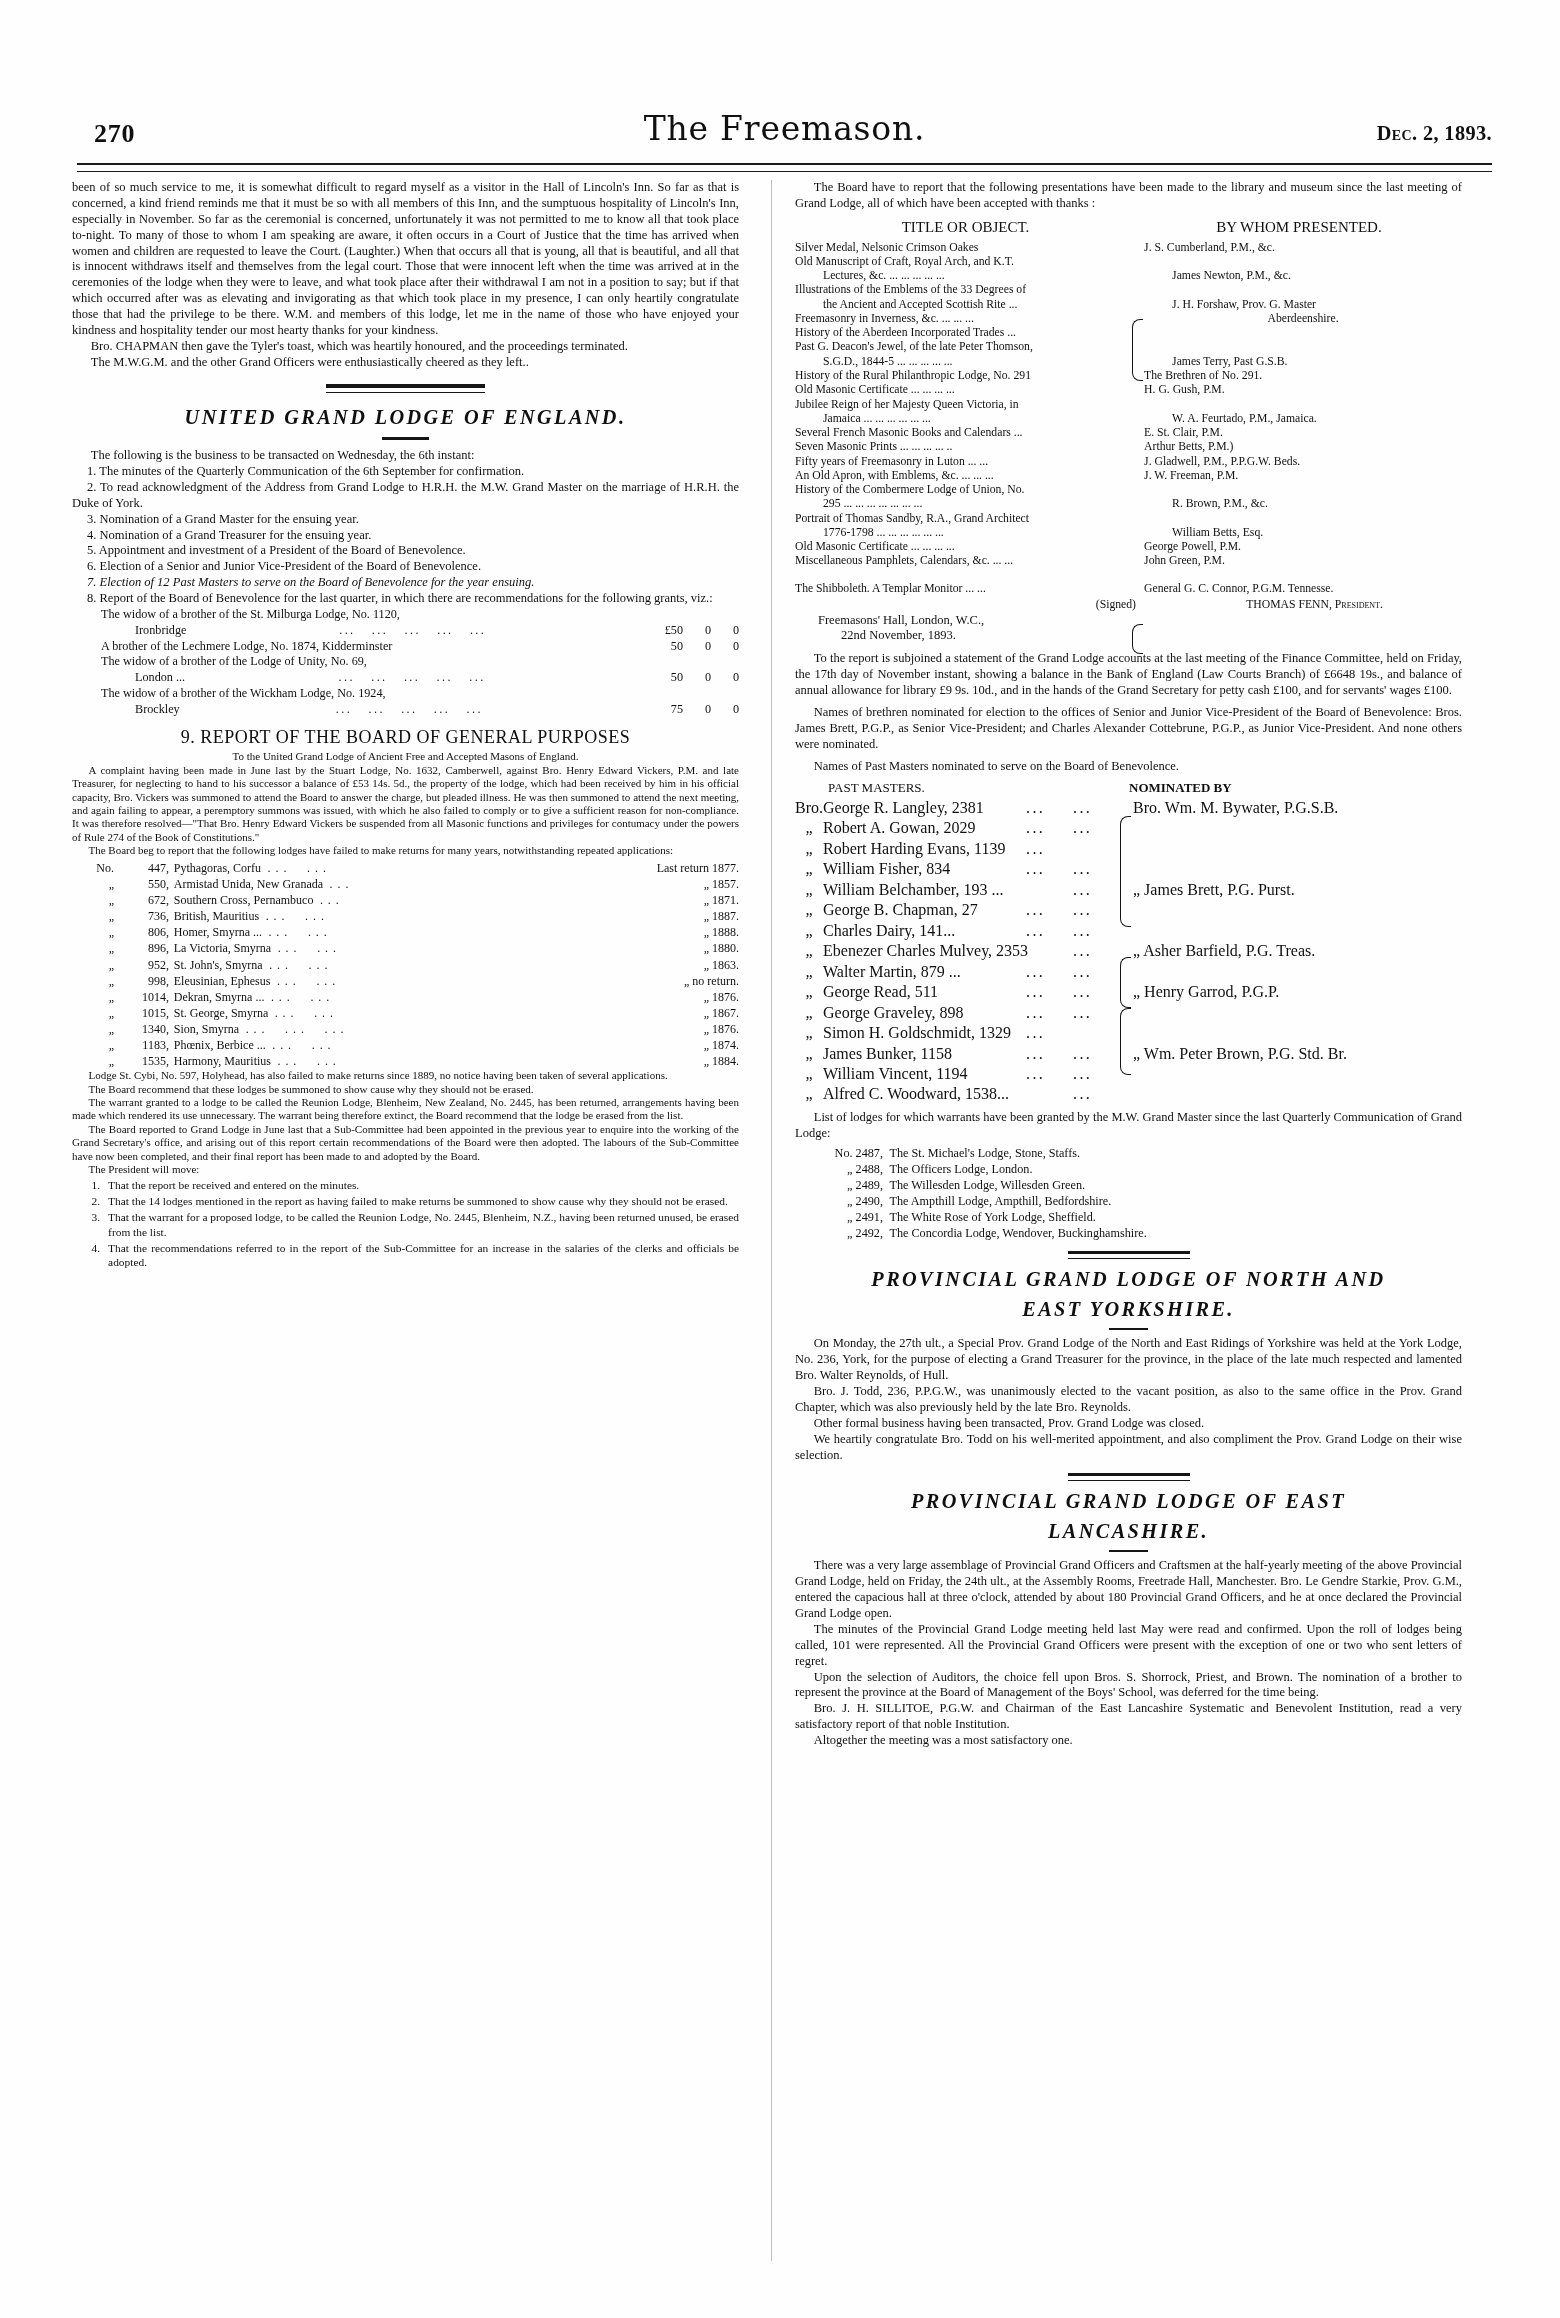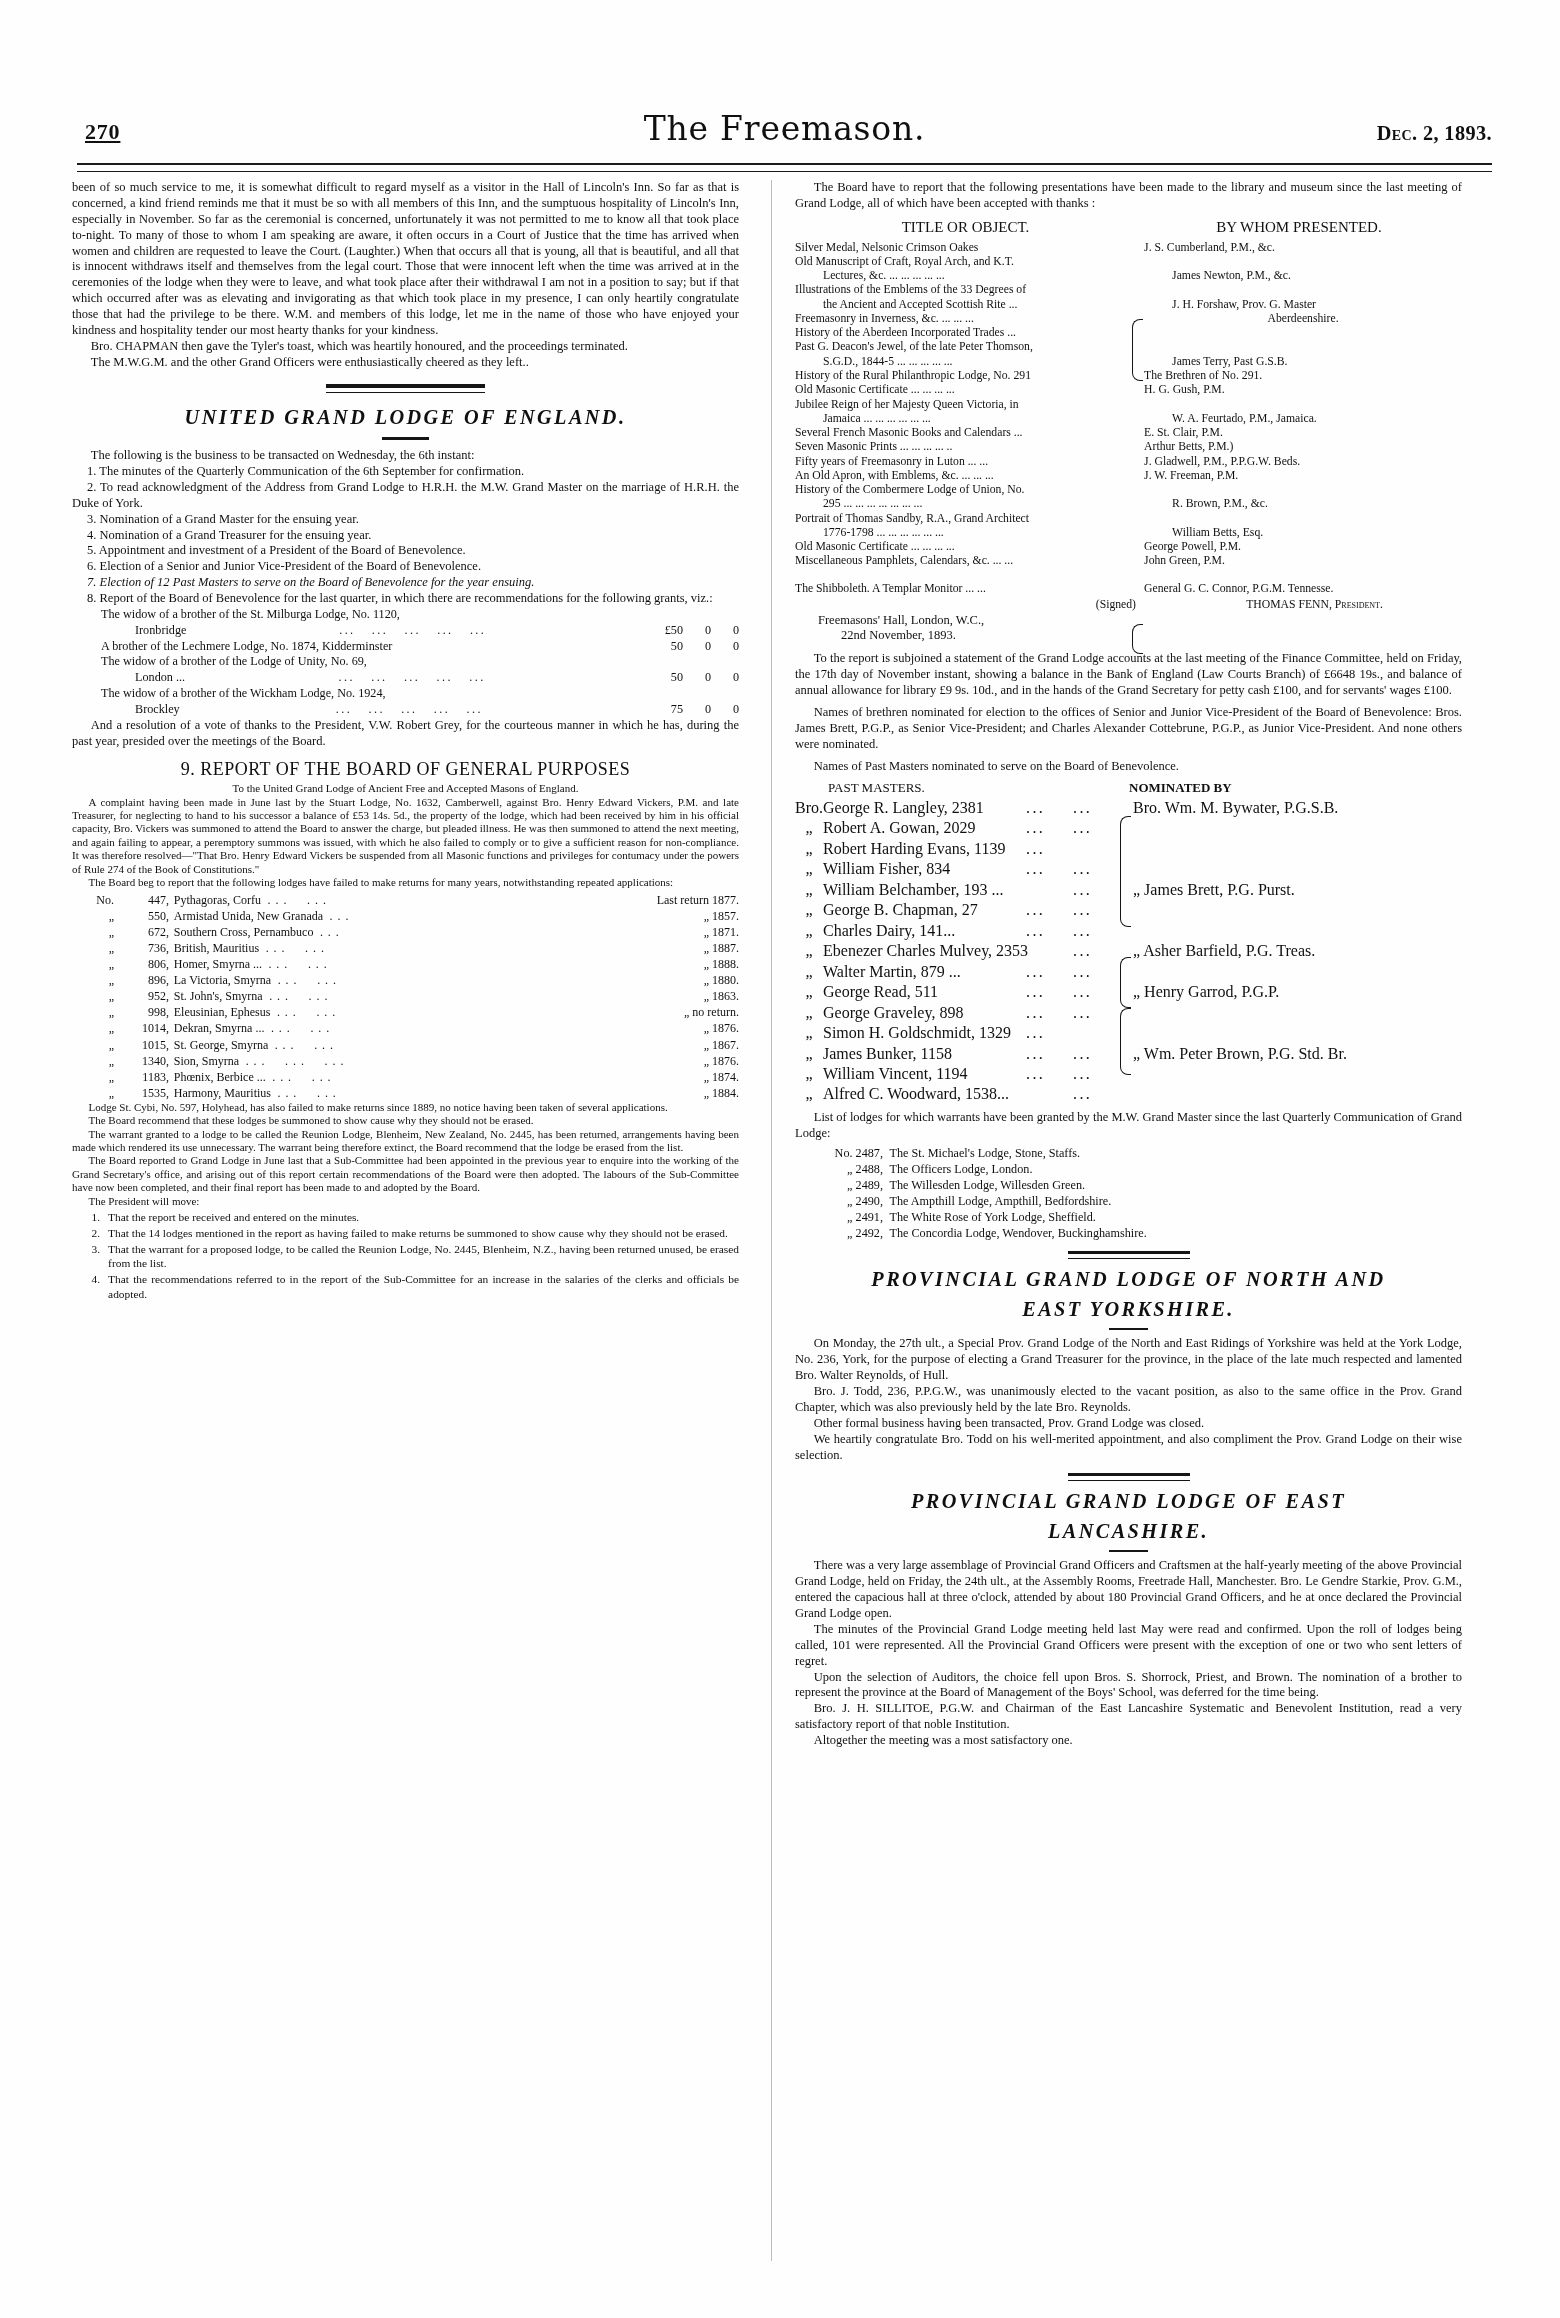--- a/index.html
+++ b/index.html
@@ -26,26 +26,25 @@
   
   .masthead {
     position: absolute;
     left: 77px;
     top: 104px;
     width: 1415px;
     height: 57px;
   }
   .folio {
     position: absolute;
-    left: 8px; top: 14.6px;
-    font-size: 22px;
+    left: 17px; top: 14.6px;
+    font-size: 26px;
     font-weight: bold;
     letter-spacing: 0.8px;
     font-family: "Liberation Serif", serif;
-    text-decoration: underline;
   }
   .paper-title {
     position: absolute;
     left: 0; right: 0; top: 4.9px;
     text-align: center;
     font-size: 33px;
     letter-spacing: 0.8px;
     font-family: "DejaVu Serif", serif;
     font-weight: 400;
   }
@@ -271,21 +270,20 @@
       </div>
       <div class="grant-row">
         <div class="grant-desc cont">Brockley</div>
         <div class="leaders">...&nbsp;&nbsp;&nbsp;...&nbsp;&nbsp;&nbsp;...&nbsp;&nbsp;&nbsp;...&nbsp;&nbsp;&nbsp;...</div>
         <div class="grant-l">75</div>
         <div class="grant-s">0</div>
         <div class="grant-d">0</div>
       </div>
     </div>
 
-    <p>And a resolution of a vote of thanks to the President, V.W. Robert Grey, for the courteous manner in which he has, during the past year, presided over the meetings of the Board.</p>
 
     <div class="sub-head">9. REPORT OF THE BOARD OF GENERAL PURPOSES</div>
     <p class="noindent small" style="text-align:center">To the United Grand Lodge of Ancient Free and Accepted Masons of England.</p>
 
     <p class="small">A complaint having been made in June last by the Stuart Lodge, No. 1632, Camberwell, against Bro. Henry Edward Vickers, P.M. and late Treasurer, for neglecting to hand to his successor a balance of £53 14s. 5d., the property of the lodge, which had been received by him in his official capacity, Bro. Vickers was summoned to attend the Board to answer the charge, but pleaded illness. He was then summoned to attend the next meeting, and again failing to appear, a peremptory summons was issued, with which he also failed to comply or to give a sufficient reason for non-compliance. It was therefore resolved—"That Bro. Henry Edward Vickers be suspended from all Masonic functions and privileges for contumacy under the powers of Rule 274 of the Book of Constitutions."</p>
     <p class="small">The Board beg to report that the following lodges have failed to make returns for many years, notwithstanding repeated applications:</p>
 
     <div style="margin-top:2.4px">
       <div class="ret-row">
         <div class="ret-no">No.</div>

